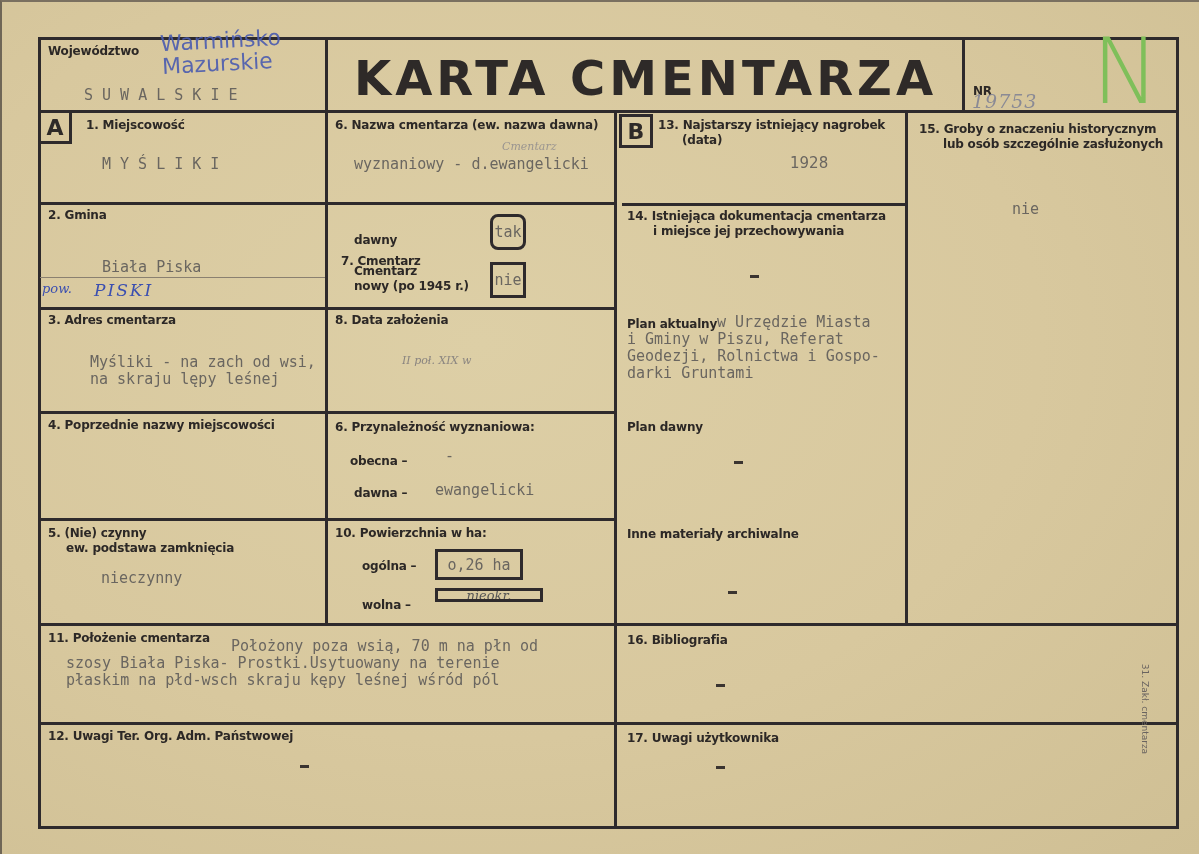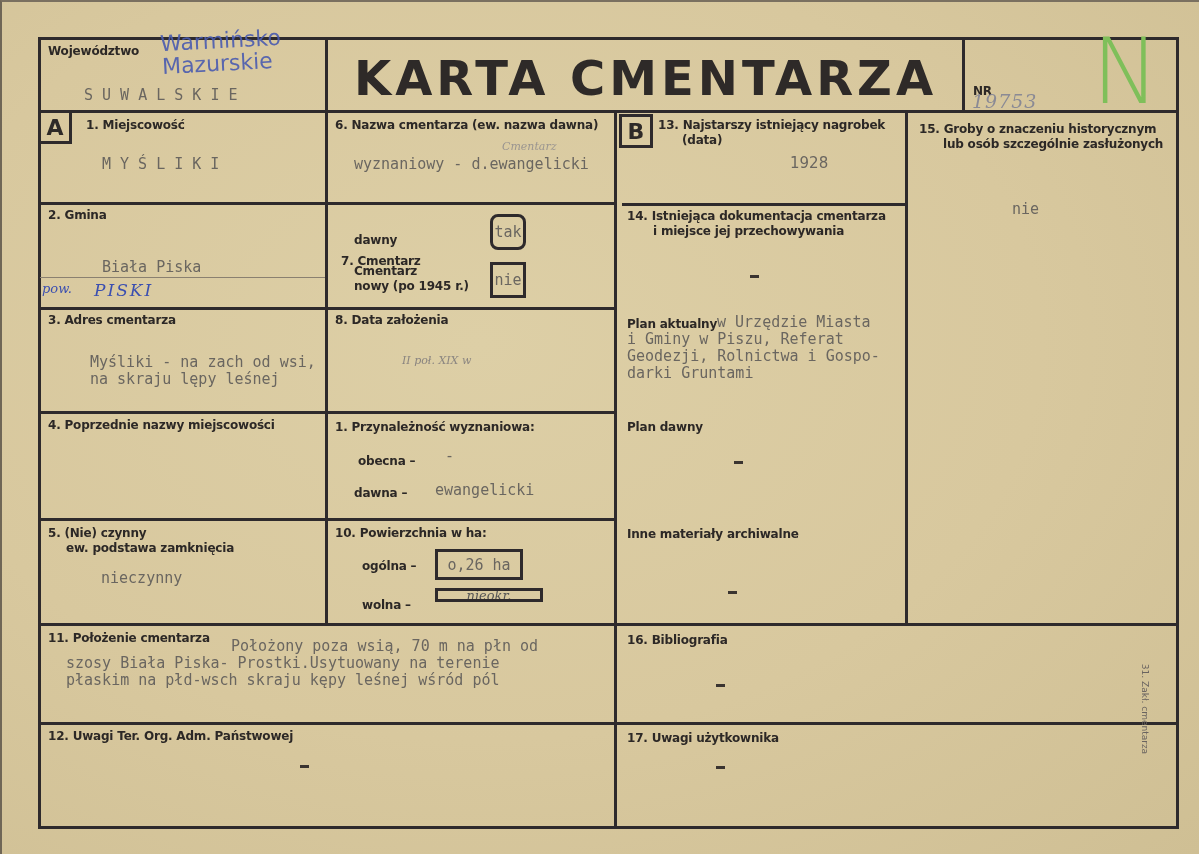--- a/index.html
+++ b/index.html
@@ -113,22 +113,22 @@
   <div class="lbl" style="left:339px;top:216px;margin-top:36px;">7. Cmentarz</div>
   <div class="lbl" style="left:352px;top:231px;">dawny</div>
   <div class="box" style="left:488px;top:212px;width:36px;height:36px;border-radius:8px;">tak</div>
   <div class="lbl" style="left:352px;top:262px;">Cmentarz</div>
   <div class="lbl" style="left:352px;top:277px;">nowy (po 1945 r.)</div>
   <div class="box" style="left:488px;top:260px;width:36px;height:36px;">nie</div>
 
   <div class="lbl" style="left:333px;top:311px;">8. Data założenia</div>
   <div class="hand" style="left:400px;top:352px;font-size:11px;color:#8a8580;">II poł. XIX w</div>
 
-  <div class="lbl" style="left:333px;top:418px;">1. Przynależność wyznaniowa:</div>
-  <div class="lbl" style="left:356px;top:452px;">obecna –</div>
+  <div class="lbl" style="left:333px;top:418px;">6. Przynależność wyznaniowa:</div>
+  <div class="lbl" style="left:348px;top:452px;">obecna –</div>
   <div class="type" style="left:443px;top:446px;">-</div>
   <div class="lbl" style="left:352px;top:484px;">dawna –</div>
   <div class="type" style="left:433px;top:480px;">ewangelicki</div>
 
   <div class="lbl" style="left:333px;top:524px;">10. Powierzchnia w ha:</div>
   <div class="lbl" style="left:360px;top:557px;">ogólna –</div>
   <div class="box" style="left:433px;top:547px;width:88px;height:31px;">o,26 ha</div>
   <div class="lbl" style="left:360px;top:596px;">wolna –</div>
   <div class="box" style="left:433px;top:586px;width:108px;height:14px;font-family:'DejaVu Serif',serif;font-style:italic;font-size:13px;color:#555;">nieokr.</div>
 

